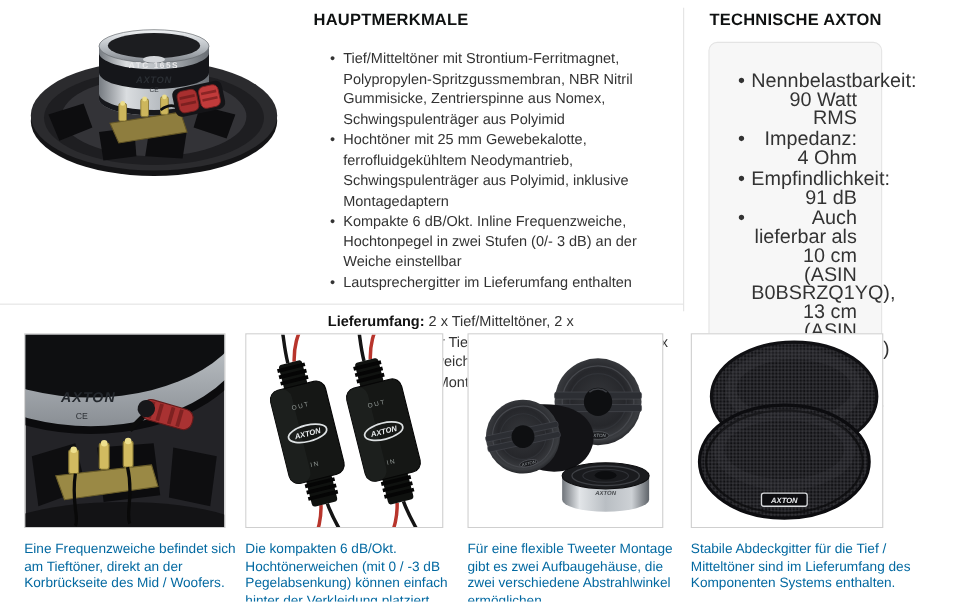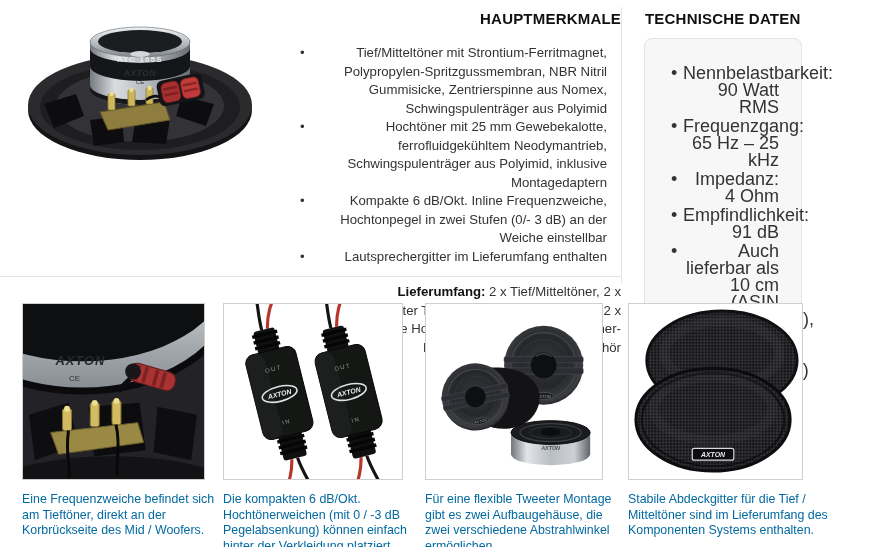--- a/index.html
+++ b/index.html
@@ -3,21 +3,21 @@
 <meta charset="utf-8">
 <style>
   html,body{margin:0;padding:0;background:#fff;}
   body{width:884px;height:547px;font-family:"Liberation Sans",sans-serif;color:#333;}
   .page{position:relative;width:884px;height:547px;overflow:hidden;background:#fff;}
 
   
   .hero{position:absolute;left:24px;top:4px;width:232px;height:162px;}
   .hero svg{display:block;width:100%;height:100%;}
 
-  .features{position:absolute;left:285px;top:10px;width:336px;text-align:right;}
+  .features{position:absolute;left:285px;top:10px;width:336px;}
   .features h2{margin:0 0 16px 0;font-size:15px;line-height:18px;font-weight:bold;color:#0f1111;letter-spacing:.2px;}
   .blist{list-style:none;margin:14px;padding:0;}
   .blist li{position:relative;padding-left:13px;font-size:13.2px;line-height:18.5px;color:#333;}
   .blist li::before{content:"\2022";position:absolute;left:1px;top:0;}
   .delivery{margin:17px 0 0 13px;font-size:13.2px;line-height:18.5px;color:#333;}
   .delivery .lbl{font-weight:bold;color:#111;}
 
   .vdivider{position:absolute;left:621px;top:7px;height:276px;width:0;border-left:1px solid #e3e3e3;}
   .hdivider{position:absolute;left:0;top:276px;width:621px;height:0;border-top:1px solid #e3e3e3;}
 
@@ -111,25 +111,24 @@
       <li>Kompakte 6 dB/Okt. Inline Frequenzweiche, Hochtonpegel in zwei Stufen (0/- 3 dB) an der Weiche einstellbar</li>
       <li>Lautsprechergitter im Lieferumfang enthalten</li>
     </ul>
     <p class="delivery"><span class="lbl">Lieferumfang:</span><span> 2 x Tief/Mitteltöner, 2 x Lautsprechergitter Tief/Mitteltöner, 2 x Hochtöner, 2 x Inline Hochtönerweiche, je 2 x Hochtöner-Einbaugehäuse, Montagezubehör</span></p>
   </section>
 
   <div class="vdivider"></div>
   <div class="hdivider"></div>
 
   <section class="specs">
-    <h2>TECHNISCHE DATEN</h2>
+    <h2>TECHNISCHE AXTON</h2>
     <div class="specs-box">
       <ul class="blist">
         <li>Nennbelastbarkeit: 90 Watt RMS</li>
-        <li>Frequenzgang: 65 Hz – 25 kHz</li>
         <li>Impedanz: 4 Ohm</li>
         <li>Empfindlichkeit: 91 dB</li>
         <li>Auch lieferbar als 10 cm (ASIN B0BSRZQ1YQ), 13 cm (ASIN B0BSRYNFRK) und 20cm (ASIN B0BSS1ZHR8) Kompo</li>
       </ul>
     </div>
   </section>
 
   <section class="gallery">
 
     <figure class="g1">

